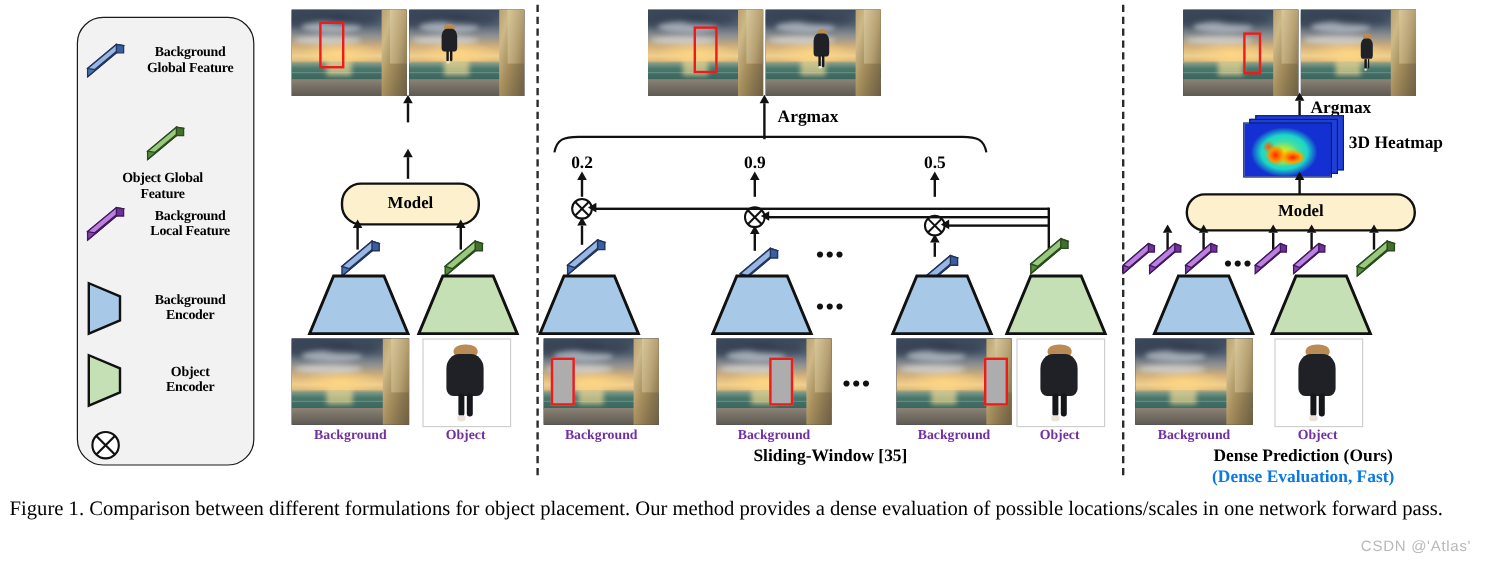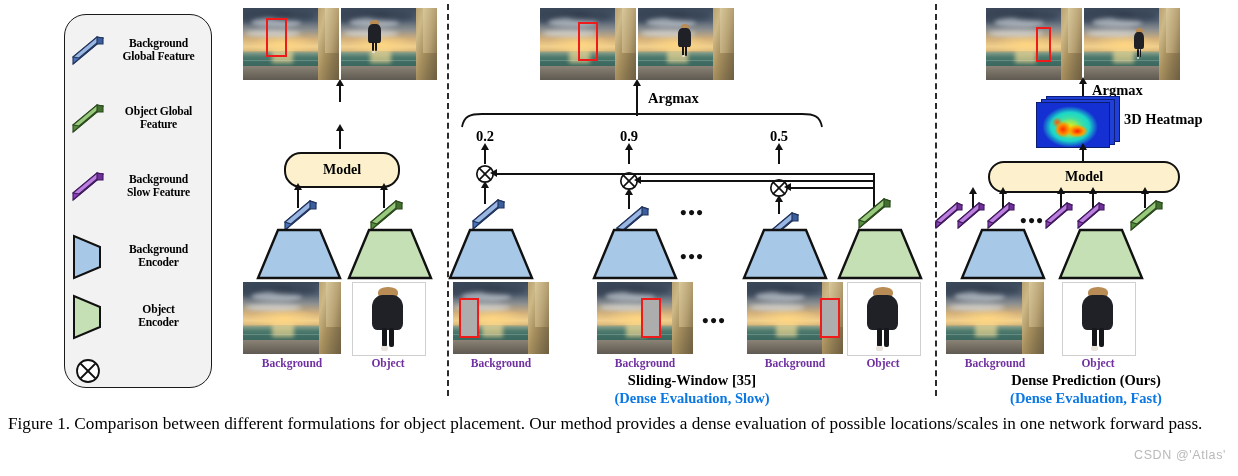--- a/index.html
+++ b/index.html
@@ -119,21 +119,21 @@
           <polygon points="2,21 26,1 32,2 8,22" fill="#9ab6e2" stroke="#22355e" stroke-width="1.1"></polygon>
           <polygon points="26,1 32,2 32,8 26,8" fill="#3a5e9e" stroke="#22355e" stroke-width="1.1"></polygon>
         </svg>
       </div>
       <div class="leg-txt">
         <span>Background</span><br>
         <span>Global Feature</span>
       </div>
     </div>
 
-    <div class="leg-row" style="top:82px;height:44px;">
+    <div class="leg-row" style="top:82px;height:44px;flex-direction:column;">
       <div class="leg-ico">
         <svg class="bar" width="34" height="30" viewBox="0 0 34 30">
           <polygon points="2,28 8,22 32,2 26,8" fill="#7cb45f" stroke="#2c4a1f" stroke-width="1.1"></polygon>
           <polygon points="2,28 2,21 26,1 26,8" fill="#538d3e" stroke="#2c4a1f" stroke-width="1.1"></polygon>
           <polygon points="2,21 26,1 32,2 8,22" fill="#98c97c" stroke="#2c4a1f" stroke-width="1.1"></polygon>
           <polygon points="26,1 32,2 32,8 26,8" fill="#41702f" stroke="#2c4a1f" stroke-width="1.1"></polygon>
         </svg>
       </div>
       <div class="leg-txt">
         <span>Object Global</span><br>
@@ -145,21 +145,21 @@
       <div class="leg-ico">
         <svg class="bar" width="34" height="30" viewBox="0 0 34 30">
           <polygon points="2,28 8,22 32,2 26,8" fill="#a85fd4" stroke="#3f1a5c" stroke-width="1.1"></polygon>
           <polygon points="2,28 2,21 26,1 26,8" fill="#8b3fb8" stroke="#3f1a5c" stroke-width="1.1"></polygon>
           <polygon points="2,21 26,1 32,2 8,22" fill="#bd80e0" stroke="#3f1a5c" stroke-width="1.1"></polygon>
           <polygon points="26,1 32,2 32,8 26,8" fill="#70309a" stroke="#3f1a5c" stroke-width="1.1"></polygon>
         </svg>
       </div>
       <div class="leg-txt">
         <span>Background</span><br>
-        <span>Slow Feature</span>
+        <span>Local Feature</span>
       </div>
     </div>
 
     <div class="leg-row" style="top:218px;height:48px;">
       <div class="leg-ico">
         <svg class="trap" width="34" height="46" viewBox="0 0 34 46">
           <polygon points="3,2 3,44 29,33 29,13" fill="#a8c8e8" stroke="#111" stroke-width="2"></polygon>
         </svg>
       </div>
       <div class="leg-txt">
@@ -494,21 +494,20 @@
     </div>
 
     <div class="dots" style="left:250px;top:310px;">•••</div>
 
     <div class="lbl lbl-purple" style="left:1px;top:357px;width:96px;">Background</div>
     <div class="lbl lbl-purple" style="left:145px;top:357px;width:96px;">Background</div>
     <div class="lbl lbl-purple" style="left:295px;top:357px;width:96px;">Background</div>
     <div class="lbl lbl-purple" style="left:395px;top:357px;width:72px;">Object</div>
 
     <div class="lbl title" style="left:0;top:372px;width:480px;">Sliding-Window [35]</div>
-    <div class="lbl subtitle" style="left:0;top:390px;width:480px;">(Dense Evaluation, Slow)</div>
   </div>
 
   <div class="col" style="left:940px;width:292px;">
 
     <div class="photo" style="left:46px;top:8px;width:96px;height:72px;">
       <div class="sky"></div>
       <div class="cloudd" style="left:-10%;top:2%;width:62%;height:20%;"></div>
       <div class="cloud" style="left:8%;top:14%;width:52%;height:13%;"></div>
       <div class="cloudd" style="left:30%;top:4%;width:46%;height:14%;"></div>
       <div class="cloud" style="left:2%;top:30%;width:58%;height:10%;"></div>

